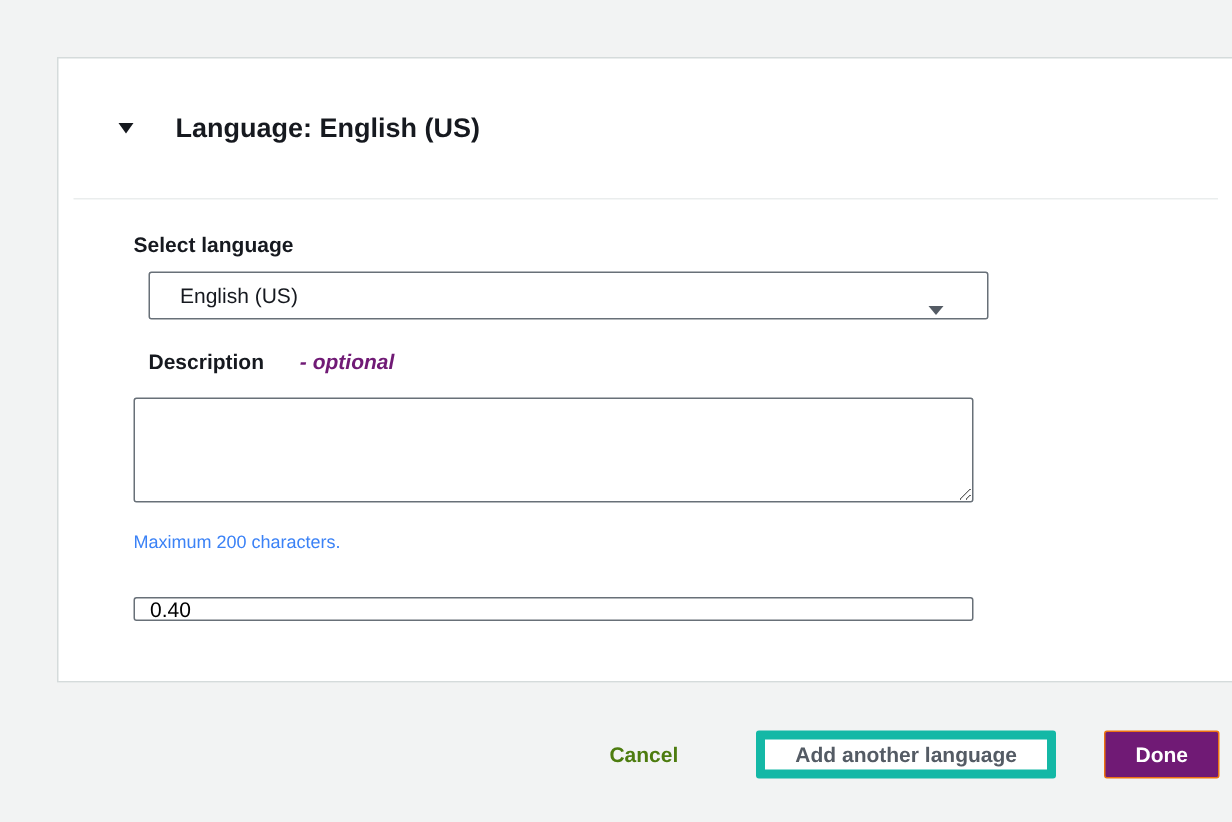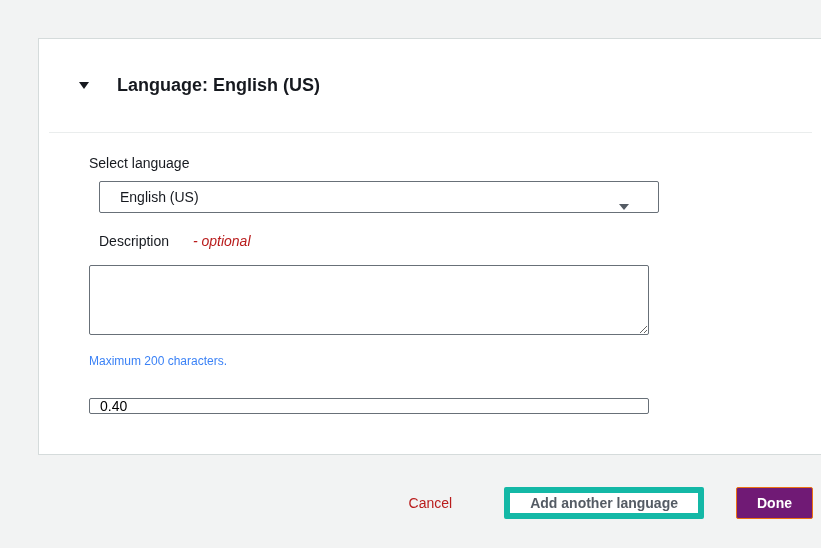--- a/index.html
+++ b/index.html
@@ -44,25 +44,25 @@
     .field {
       margin-bottom: 20px;
     }
     .field:last-child {
       margin-bottom: 0;
     }
     .field-label {
       font-size: 14px;
       color: #16191f;
       margin-bottom: 6px;
-      font-weight: 400;
+      font-weight: 700;
     }
     .field-label .optional {
       font-style: italic;
-      color: #b91c1c;
+      color: #701a75;
     }
     .field-hint {
       font-size: 12px;
       color: #687078;
       margin-top: 2px;
       margin-bottom: 6px;
     }
     .field-help {
       font-size: 12px;
       color: #3b82f6;
@@ -128,22 +128,22 @@
       border-radius: 2px;
       cursor: pointer;
       font-weight: 700;
       display: inline-flex;
       align-items: center;
       justify-content: center;
       border: none;
       background: transparent;
     }
     .btn-link {
-      color: #b91c1c;
-      font-weight: 400;
+      color: #4d7c0f;
+      font-weight: 700;
     }
     .btn-outline {
       border: 6px solid #14b8a6;
       background: #ffffff;
       color: #545b64;
     }
     .btn-primary {
       background: #701a75;
       color: #ffffff;
       border: 1px solid #ec7211;

